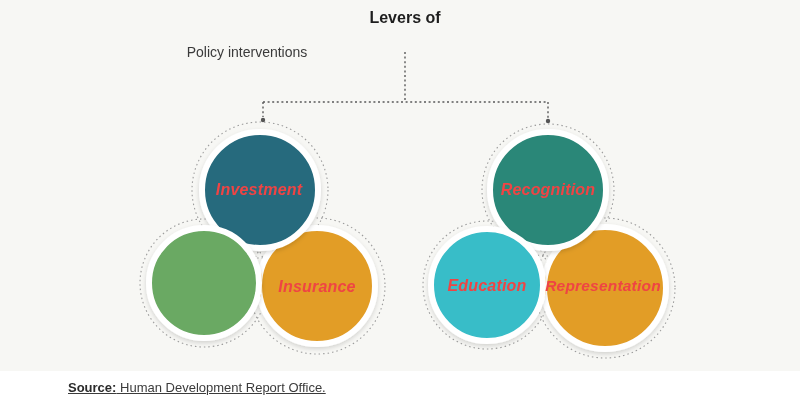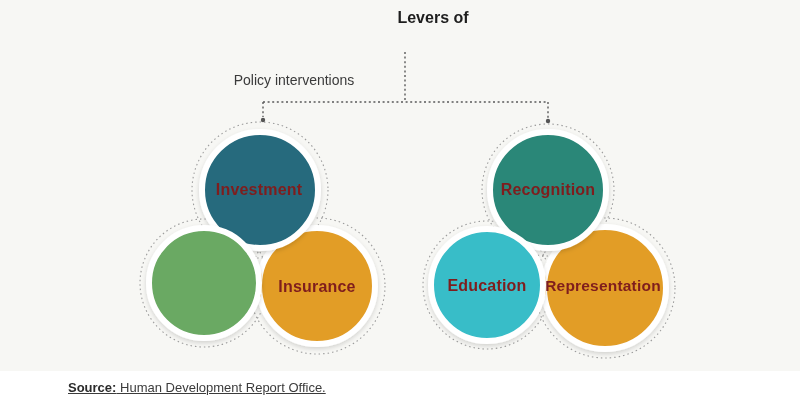--- a/index.html
+++ b/index.html
@@ -7,32 +7,32 @@
     position:relative;width:800px;height:400px;overflow:hidden;
     background:#f7f7f4;
     font-family:"Liberation Sans",sans-serif;
   }
   .footer-strip{position:absolute;left:0;top:371px;width:800px;height:29px;background:#ffffff;}
   .diagram-svg{position:absolute;left:0;top:0;}
   .title{
     position:absolute;left:405px;top:8px;transform:translateX(-50%);
     text-align:right;font-weight:bold;font-size:16px;line-height:19px;color:#1e1e1e;
     white-space:nowrap;
-    margin-left:28px;
   }
   .branch-label{
     position:absolute;transform:translateX(-50%);text-align:center;
     font-size:14px;line-height:17.5px;color:#3a3a3a;white-space:nowrap;
   }
-  .branch-label.left{left:247px;top:72px;margin-left:47px;}
+  .branch-label.left{left:247px;top:44px;}
   .branch-label.right{left:550px;top:60px;}
   .circle-label{
     position:absolute;transform:translate(-50%,-50%);
-    color:#7f1d1d;font-weight:bold;font-size:16px;letter-spacing:0.2px;white-space:nowrap;
+    color:#ef4444;font-weight:bold;font-size:16px;letter-spacing:0.2px;white-space:nowrap;
     text-align:center;
+    font-style:italic;
   }
   .source{
     position:absolute;left:68px;top:380px;font-size:13px;color:#3b3b3b;white-space:nowrap;text-decoration:underline;
   }
   .source b{color:#2b2b2b;}
 </style>
 </head>
 <body>
 
 <div class="stage">

